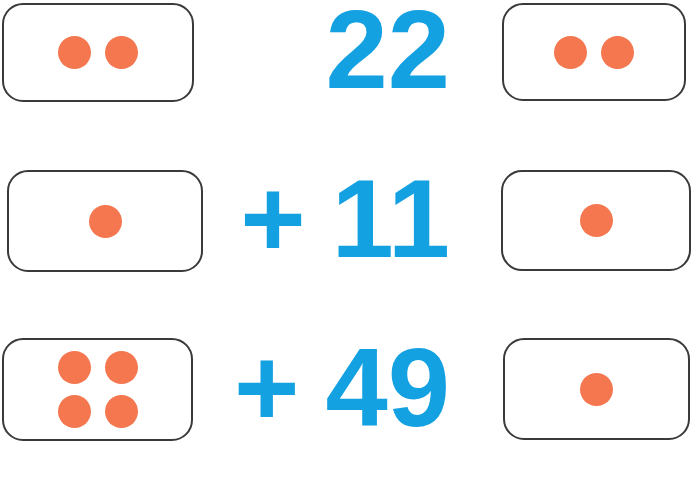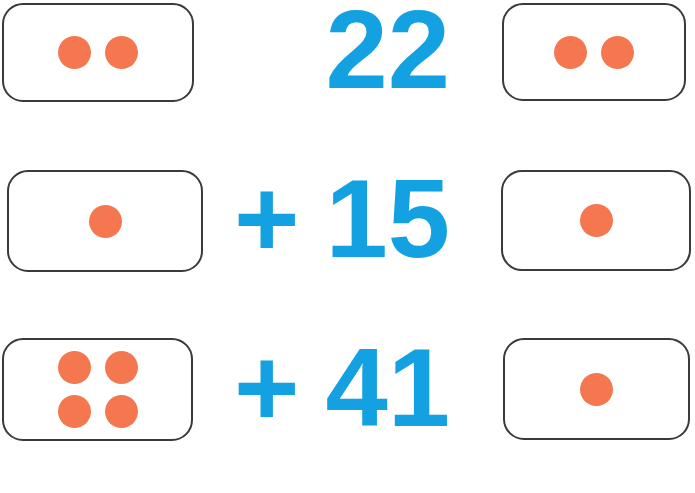--- a/index.html
+++ b/index.html
@@ -96,39 +96,39 @@
       </div>
   </div>
 
   <div class="card card-l2">
     <div class="dots" style="grid-template-columns: repeat(1, auto);">
         <div class="dot"></div>
       </div>
   </div>
   <div class="num-row num-row-2">
     <span>+</span>
-    <span>15</span>
+    <span>11</span>
   </div>
   <div class="card card-r2">
     <div class="dots" style="grid-template-columns: repeat(1, auto);">
         <div class="dot"></div>
       </div>
   </div>
 
   <div class="card card-l3">
     <div class="dots" style="grid-template-columns: repeat(2, auto);">
         <div class="dot"></div>
         <div class="dot"></div>
         <div class="dot"></div>
         <div class="dot"></div>
       </div>
   </div>
   <div class="num-row num-row-3">
     <span>+</span>
-    <span>41</span>
+    <span>49</span>
   </div>
   <div class="card card-r3">
     <div class="dots" style="grid-template-columns: repeat(1, auto);">
         <div class="dot"></div>
       </div>
   </div>
 
   <div class="answer-line"></div>
 
 </div>

